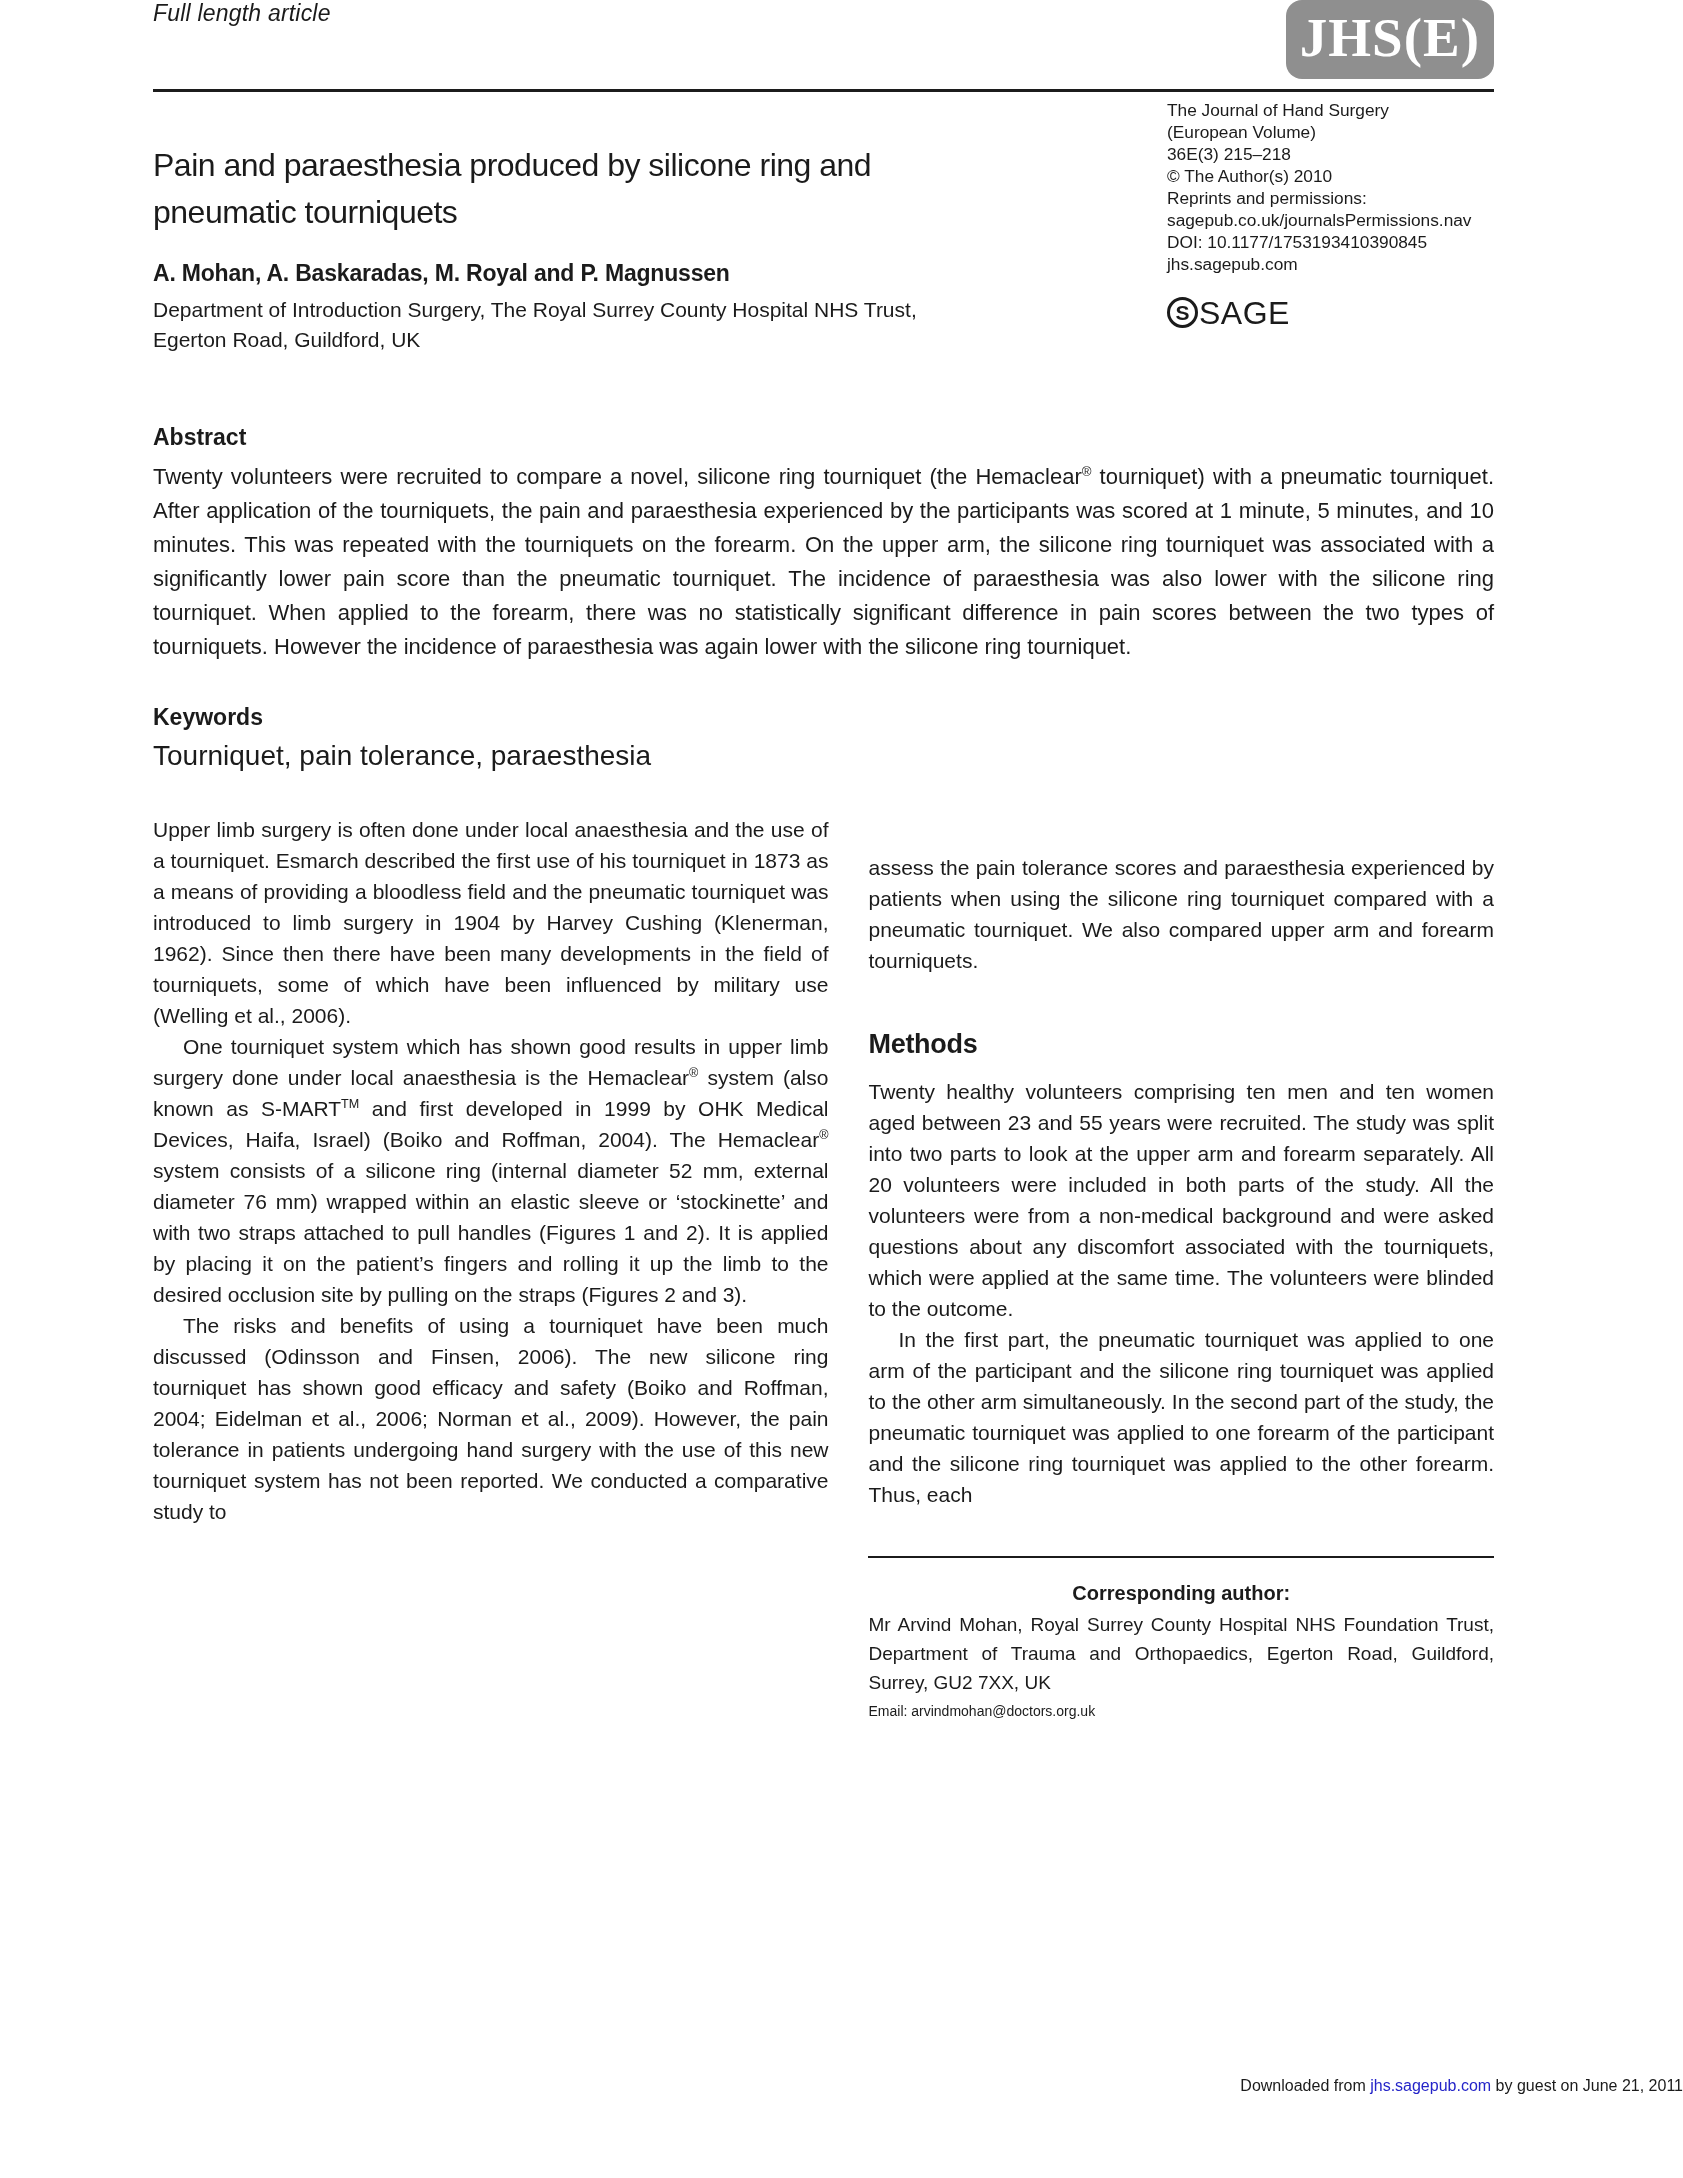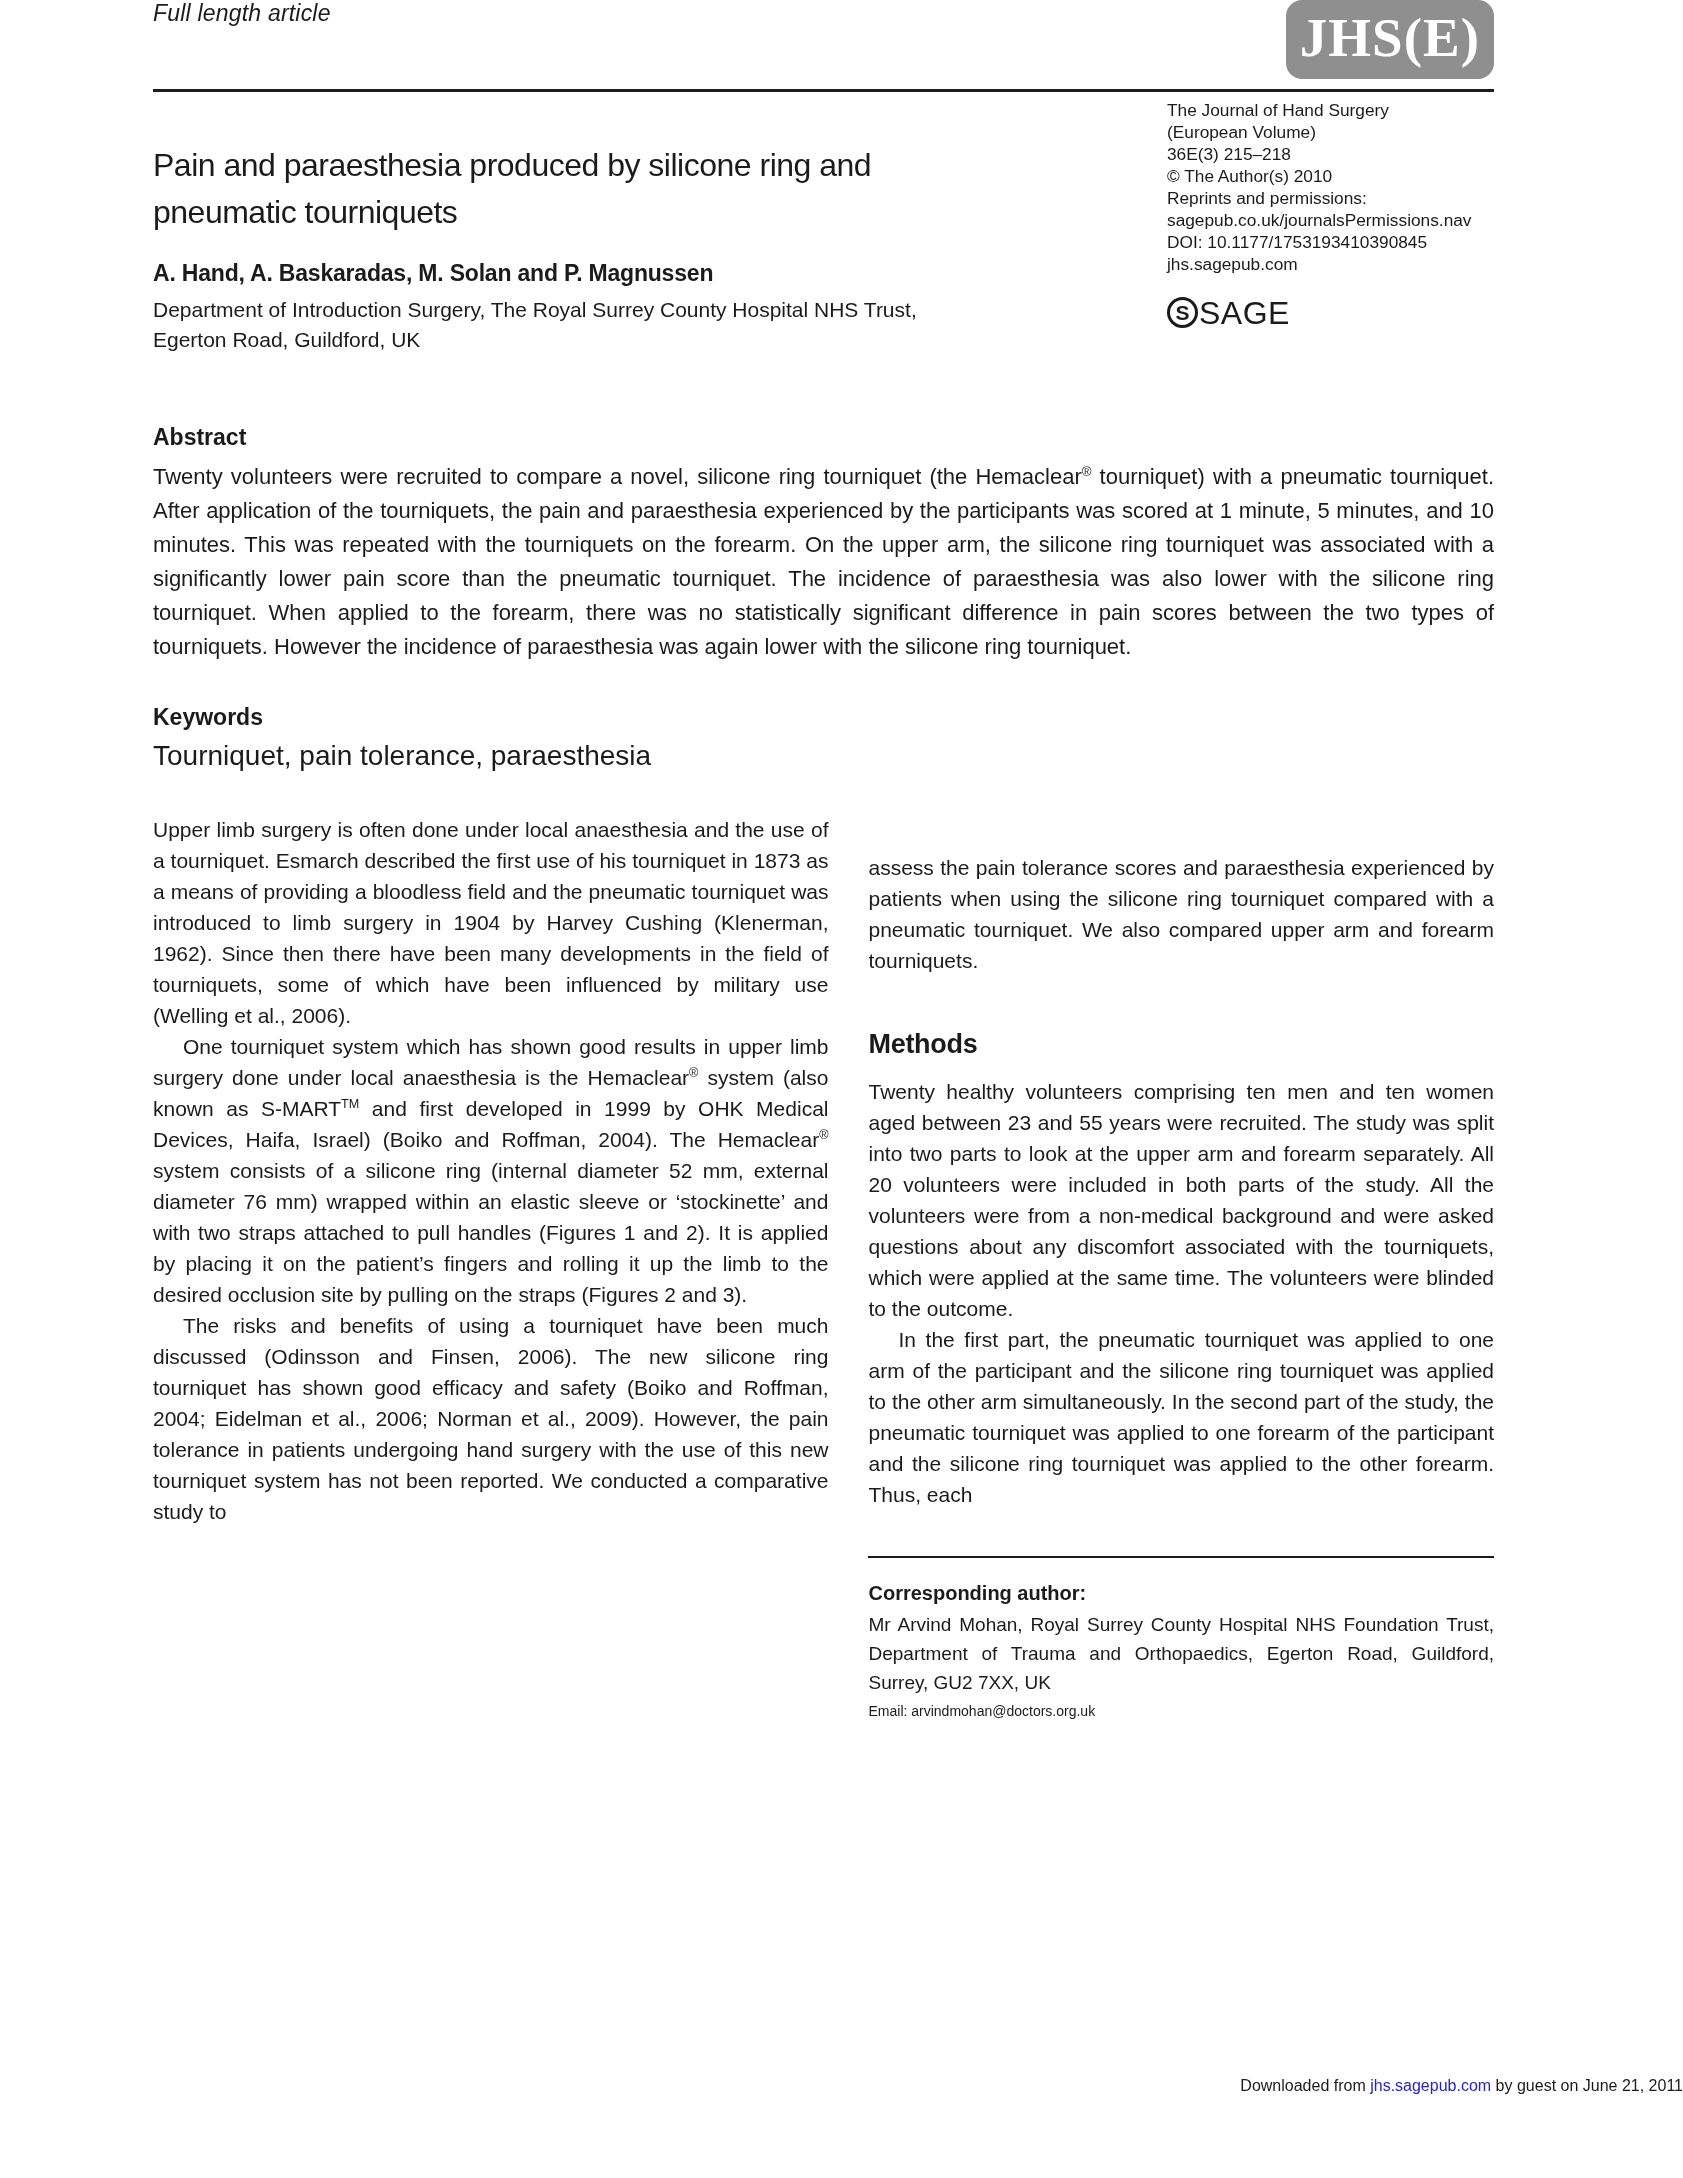--- a/index.html
+++ b/index.html
@@ -55,21 +55,21 @@
   .col-right { width:626px; }
   .section-heading { font-size:27px; font-weight:bold; letter-spacing:-0.3px; margin:0; }
   .intro-heading { margin:12px 0 26px 0; }
   .methods-heading { margin:53px 0 16px 0; }
   .body-para { font-size:21px; line-height:31px; text-align:justify; margin:0; }
   .indent { text-indent:30px; }
   .first-right { margin-top:38px; }
 
   
   .corresponding { margin-top:46px; border-top:2px solid #1b1b1b; padding-top:24px; }
-  .corr-heading { font-size:20px; font-weight:bold; }
+  .corr-heading { font-size:20px; font-weight:bold;text-align:center; }
   .corr-text { font-size:19px; line-height:29px; text-align:justify; margin-top:5px; }
   .corr-email { font-size:14px; line-height:29px; }
 
   sup { font-size:60%; line-height:0; }
 
   
   .footer {
     position:absolute; left:0; top:2077px; width:1683px;
     text-align:right; font-size:16px;
   }
@@ -82,21 +82,21 @@
   <div class="content">
 
     <div class="header-row">
       <div class="article-type">Full length article</div>
       <div class="jhse-logo">JHS(E)</div>
     </div>
 
     <div class="title-row">
       <div class="title-block">
         <h1 class="page-title">Pain and paraesthesia produced by silicone ring and pneumatic tourniquets</h1>
-        <div class="authors">A. Hand, A. Baskaradas, M. Solan and P. Magnussen</div>
+        <div class="authors">A. Mohan, A. Baskaradas, M. Royal and P. Magnussen</div>
         <div class="affiliation">Department of Introduction Surgery, The Royal Surrey County Hospital NHS Trust, Egerton Road, Guildford, UK</div>
       </div>
 
       <div class="journal-info">
         <div>The Journal of Hand Surgery</div>
         <div>(European Volume)</div>
         <div>36E(3) 215–218</div>
         <div>© The Author(s) 2010</div>
         <div>Reprints and permissions:</div>
         <div>sagepub.co.uk/journalsPermissions.nav</div>

